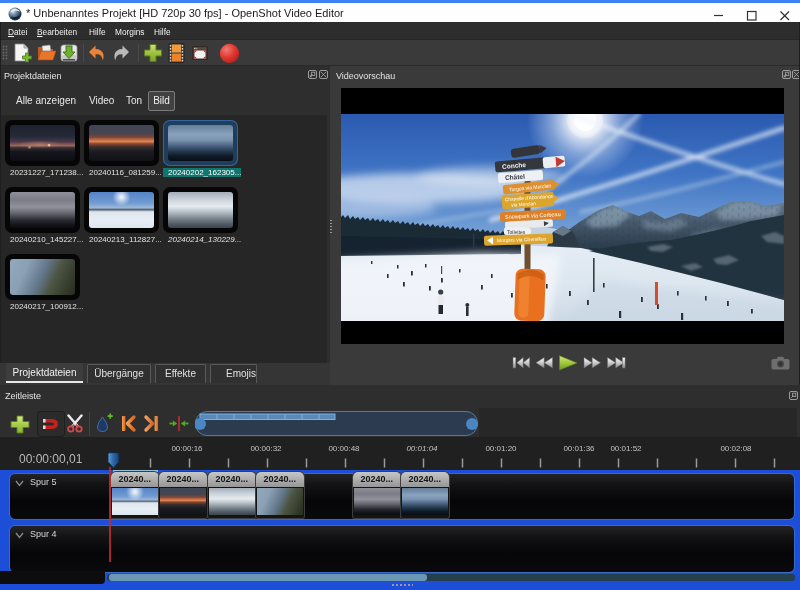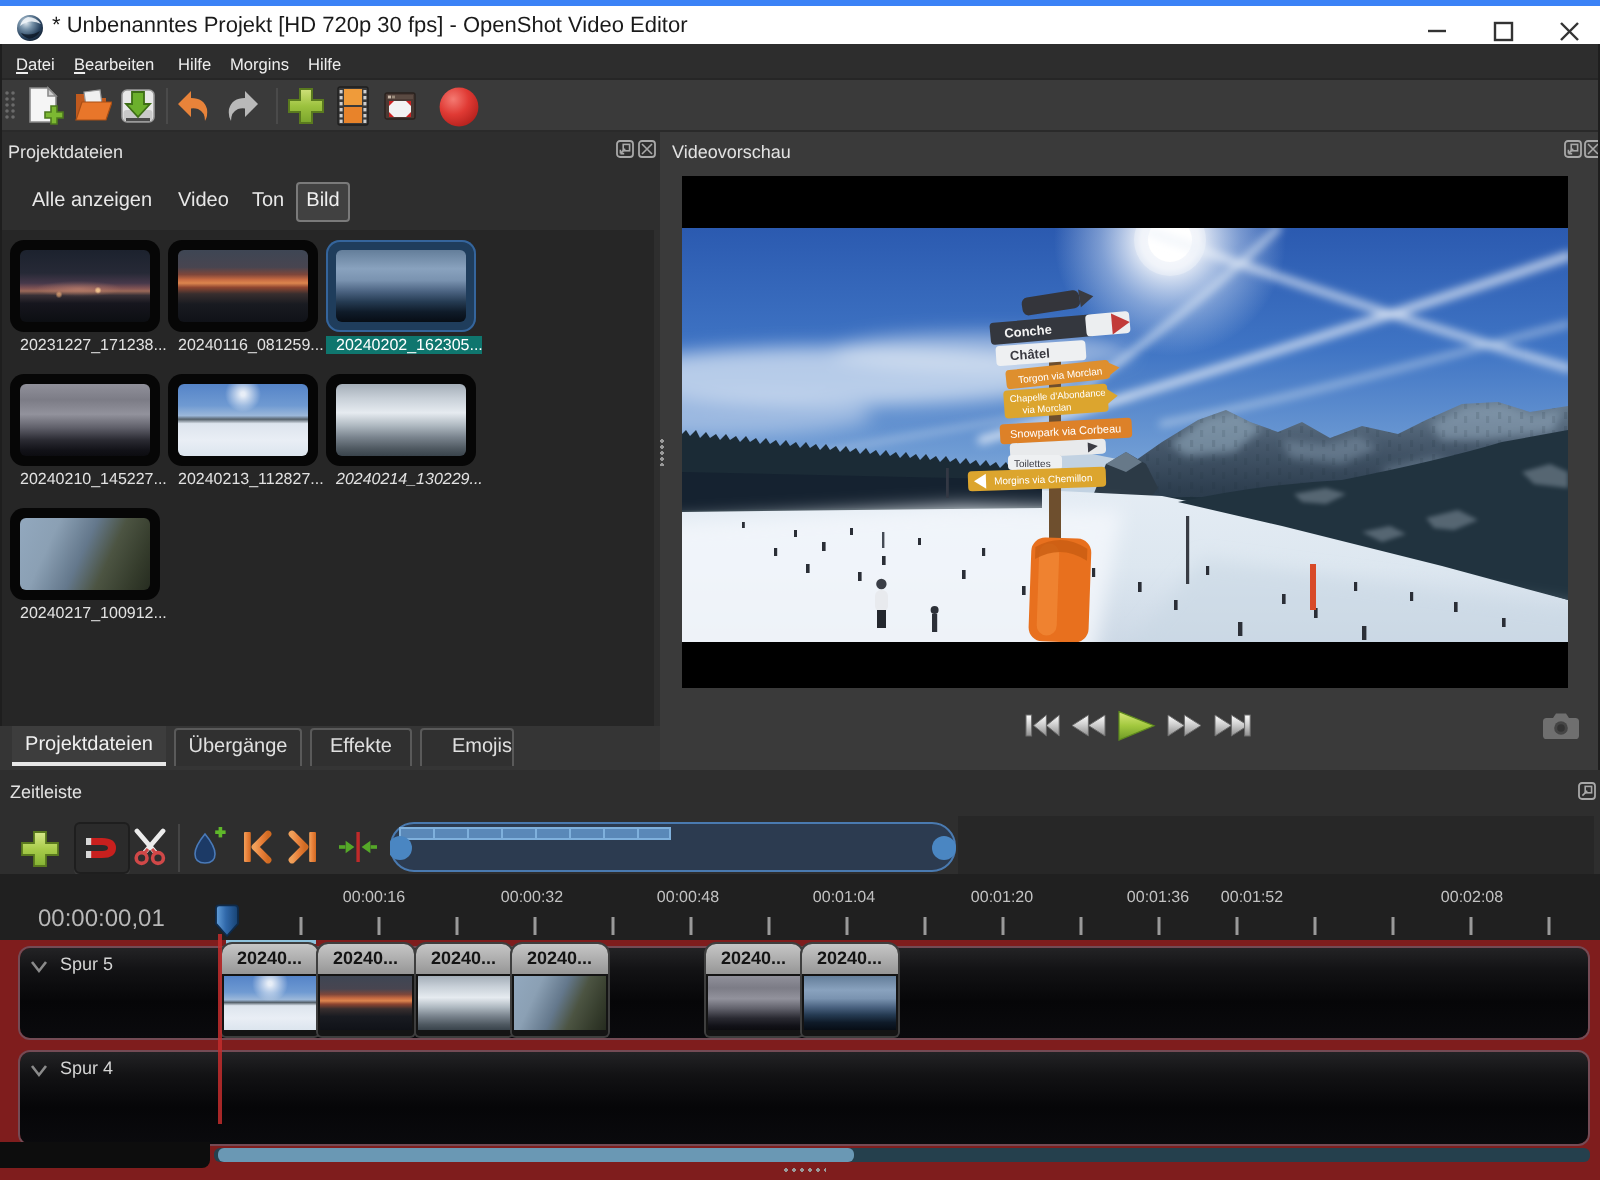--- a/index.html
+++ b/index.html
@@ -567,21 +567,21 @@
     <circle cx="5" cy="13" r="6" fill="#4a86c2"></circle>
     <circle cx="277" cy="13" r="6" fill="#4a86c2"></circle>
   </svg>
 
   <div class="abs" id="ruler" style="left:0;top:52px;width:800px;height:33px;background:#202020;">
     <div class="abs" style="left:19px;top:15px;font-size:12px;color:#b8b8b8;">00:00:00,01</div>
     <div class="rl" style="left:110px;font-size:10px;margin-top:36px;">0:00</div>
     <div class="rl rlc" style="left:147px;">00:00:16</div>
     <div class="rl rlc" style="left:226px;">00:00:32</div>
     <div class="rl rlc" style="left:304px;">00:00:48</div>
-    <div class="rl rlc" style="left:382px;">00:01:04</div>
+    <div class="rl rlc" style="left:382px;font-style:italic;">00:01:04</div>
     <div class="rl rlc" style="left:461px;">00:01:20</div>
     <div class="rl rlc" style="left:539px;">00:01:36</div>
     <div class="rl rlc" style="left:586px;">00:01:52</div>
     <div class="rl rlc" style="left:696px;">00:02:08</div>
     <svg class="abs" style="left:0;top:18px" width="800" height="15" viewBox="0 0 800 15">
       <g stroke="#9a9a9a" stroke-width="1.5">
         <line x1="150.5" y1="3.5" x2="150.5" y2="12.5"></line>
             <line x1="189.5" y1="3.5" x2="189.5" y2="12.5"></line>
         <line x1="228.5" y1="3.5" x2="228.5" y2="12.5"></line>
             <line x1="267.5" y1="3.5" x2="267.5" y2="12.5"></line>
@@ -605,21 +605,21 @@
             <linearGradient id="phg" x1="0" y1="0" x2="1" y2="0">
               <stop offset="0" stop-color="#64a0da"></stop>
               <stop offset="0.45" stop-color="#3068aa"></stop>
               <stop offset="1" stop-color="#174272"></stop>
             </linearGradient>
           </defs>
       <path d="M2.6 0.7 L10.4 0.7 Q 12 0.7 12 2.3 L12 9.8 L6.5 16 L1 9.8 L1 2.3 Q 1 0.7 2.6 0.7 Z" fill="url(#phg)" stroke="#0e2a4a" stroke-width="0.9"></path>
     </svg>
   </div>
 
-  <div class="abs" id="tracks" style="left:0;top:85px;width:800px;height:120px;background:#7f1d1d;">
+  <div class="abs" id="tracks" style="left:0;top:85px;width:800px;height:120px;background:#1d4ed8;">
     <div class="trackbox" style="left:10px;top:4px;height:45px;"></div>
     <svg class="abs" style="left:15px;top:10px" width="9" height="7" viewBox="0 0 9 7">
           <path d="M1 1 L4.5 5.5 L8 1" fill="none" stroke="#8a8a8a" stroke-width="1.3"></path>
         </svg>
     <div class="abs" style="left:30px;top:7px;font-size:9px;color:#d4d4d4;">Spur 5</div>
     <div class="trackbox" style="left:10px;top:56px;height:46px;"></div>
     <svg class="abs" style="left:15px;top:62px" width="9" height="7" viewBox="0 0 9 7">
           <path d="M1 1 L4.5 5.5 L8 1" fill="none" stroke="#8a8a8a" stroke-width="1.3"></path>
         </svg>
     <div class="abs" style="left:30px;top:59px;font-size:9px;color:#d4d4d4;">Spur 4</div>

